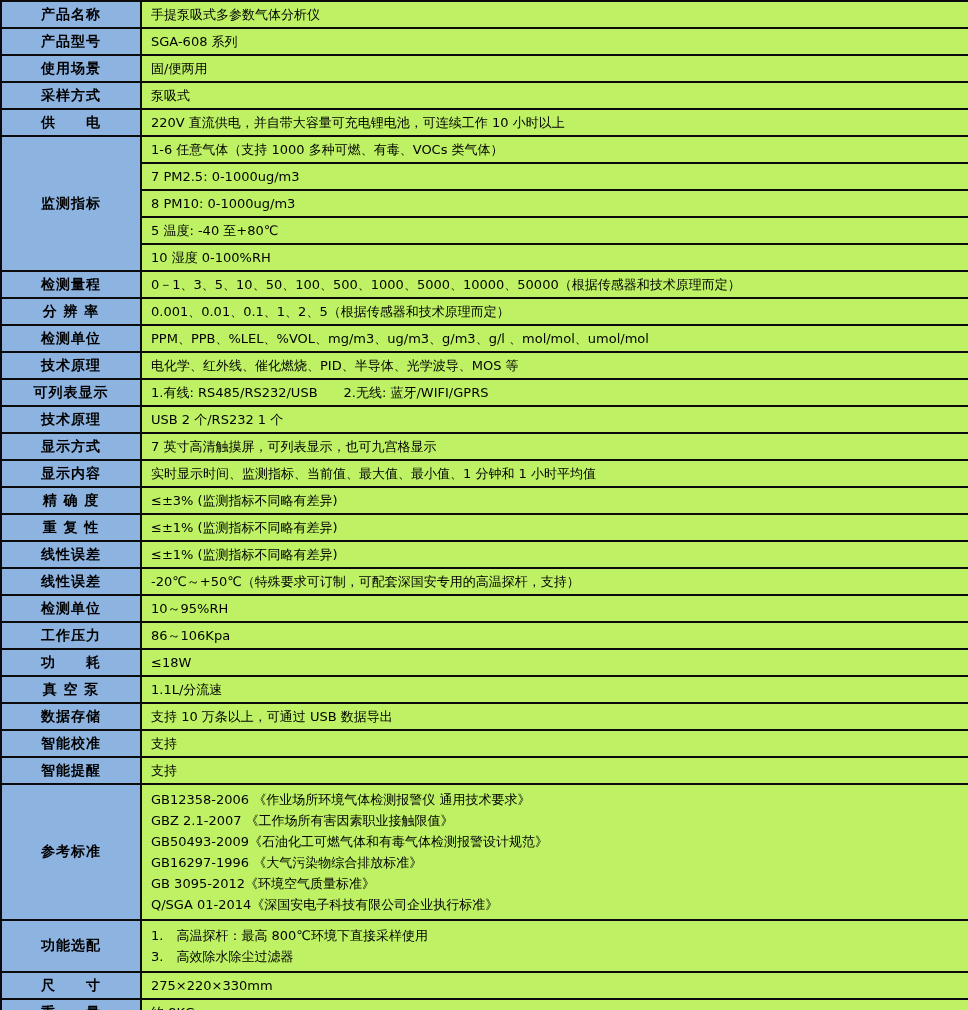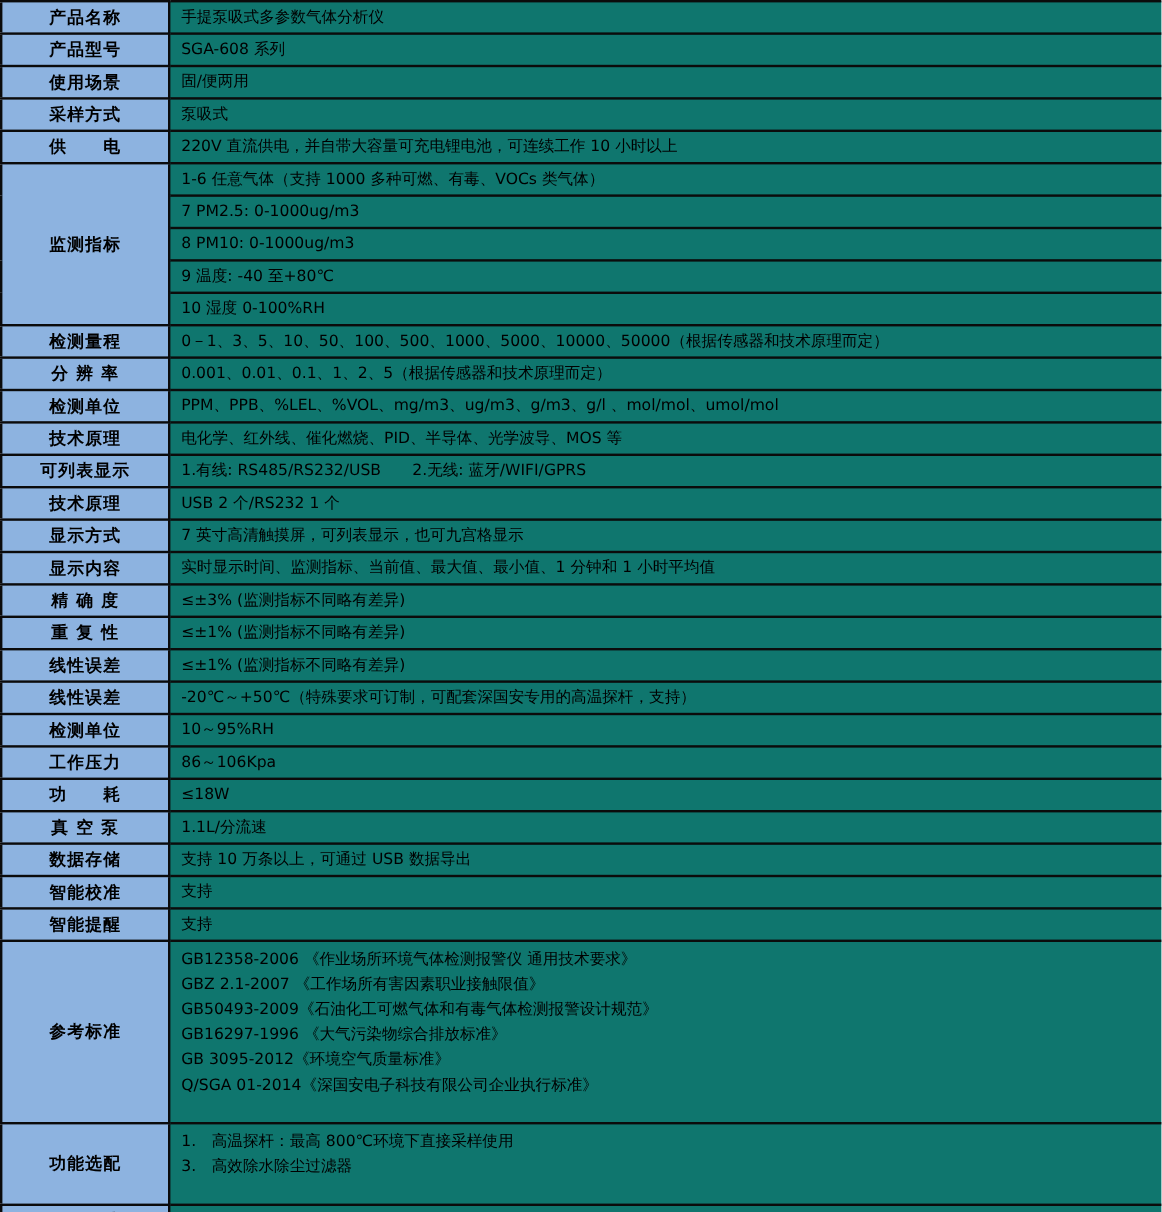--- a/index.html
+++ b/index.html
@@ -31,31 +31,31 @@
     background: #8DB3E0;
     border-right: 2px solid #0b0b0b;
     text-align: center;
     font-weight: bold;
     font-size: 14px;
     white-space: pre;
     letter-spacing: 1px;
     padding: 2px 2px;
   }
   td.value {
-    background: #0f766e;
+    background: #bef264;
     font-size: 13px;
     padding: 3px 9px;
     height: 27px;
     white-space: pre-wrap;
     line-height: 1.35;
   }
   td.value.multi {
     height: auto;
     padding-top: 4px;
-    padding-bottom: 20px;
+    padding-bottom: 4px;
     margin-left: 20px;
   }
   .line {
     line-height: 21px;
     white-space: pre-wrap;
   }
 </style>
 </head>
 <body>
 
@@ -90,21 +90,21 @@
           <td class="label" rowspan="5">监测指标</td>
           <td class="value">1-6 任意气体（支持 1000 多种可燃、有毒、VOCs 类气体）</td>
         </tr>
         <tr>
           <td class="value">7 PM2.5: 0-1000ug/m3</td>
         </tr>
         <tr>
           <td class="value">8 PM10: 0-1000ug/m3</td>
         </tr>
         <tr>
-          <td class="value">9 温度: -40 至+80℃</td>
+          <td class="value">5 温度: -40 至+80℃</td>
         </tr>
         <tr>
           <td class="value">10 湿度 0-100%RH</td>
         </tr>
         <tr>
           <td class="label" rowspan="1">检测量程</td>
           <td class="value">0－1、3、5、10、50、100、500、1000、5000、10000、50000（根据传感器和技术原理而定）</td>
         </tr>
         <tr>
           <td class="label" rowspan="1">分 辨 率</td>

